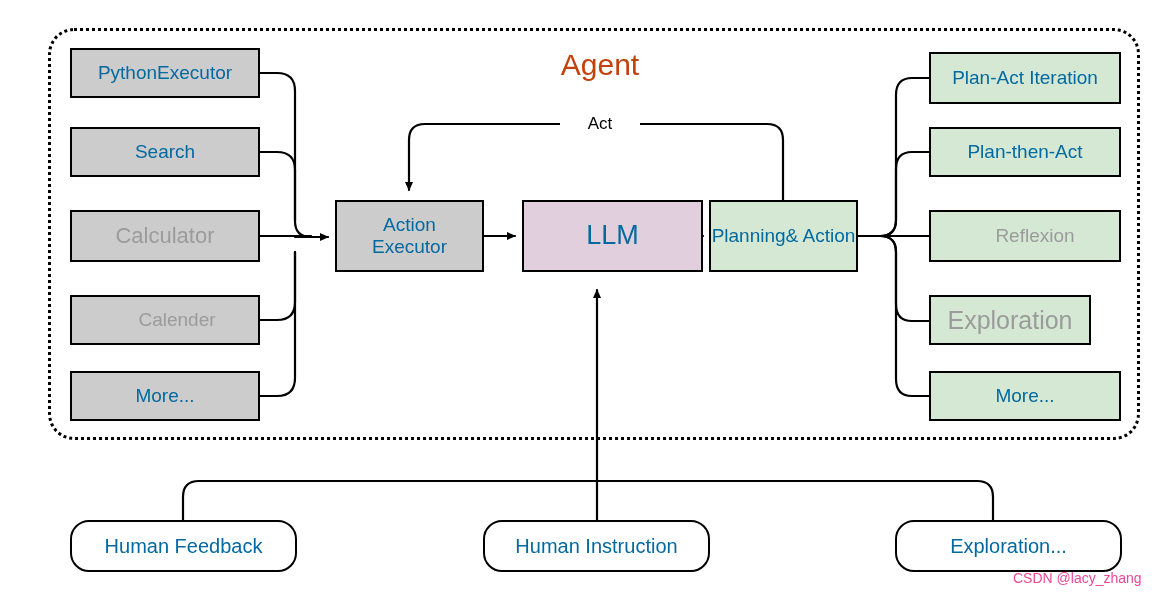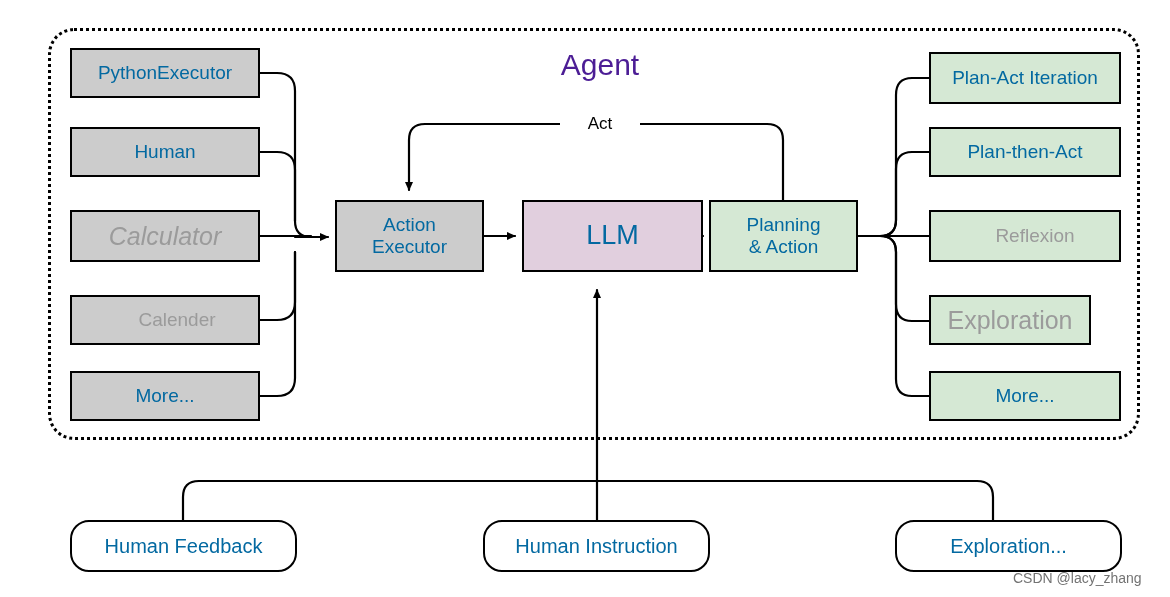--- a/index.html
+++ b/index.html
@@ -53,40 +53,40 @@
     border-radius: 26px;
     z-index: 1;
   }
   .agent-title {
     position: absolute;
     left: 500px;
     top: 48px;
     width: 200px;
     text-align: center;
     font-size: 30px;
-    color: #4c1d95;
+    color: #c2410c;
     z-index: 4;
   }
   .act-label {
     position: absolute;
     left: 560px;
     top: 114px;
     width: 80px;
     text-align: center;
     font-size: 17px;
     background: #ffffff;
     color: #000000;
     z-index: 4;
   }
   .watermark {
     position: absolute;
     left: 1013px;
     top: 570px;
     font-size: 14px;
-    color: #737373;
+    color: #ec4899;
     z-index: 5;
     white-space: nowrap;
   }
 </style>
 </head>
 <body>
 
 <div id="canvas">
 
   <div class="agent-frame"></div>
@@ -126,40 +126,40 @@
     </g>
   </svg>
 
   <div class="agent-title">Agent</div>
   <div class="act-label">Act</div>
 
   <div class="node fill-gray txt-dark" style="left:70px; top:48px; width:190px; height:50px; font-size:19px;">
     <span class="lbl">PythonExecutor</span>
   </div>
   <div class="node fill-gray txt-dark" style="left:70px; top:127px; width:190px; height:50px; font-size:19px;">
-    <span class="lbl">Human</span>
+    <span class="lbl">Search</span>
   </div>
-  <div class="node fill-gray txt-mute" style="left:70px; top:210px; width:190px; height:52px; font-size:25px;font-style:italic;">
+  <div class="node fill-gray txt-mute" style="left:70px; top:210px; width:190px; height:52px; font-size:22px;">
     <span class="lbl">Calculator</span>
   </div>
   <div class="node fill-gray txt-mute" style="left:70px; top:295px; width:190px; height:50px; font-size:19px;padding-left:24px;">
     <span class="lbl">Calender</span>
   </div>
   <div class="node fill-gray txt-dark" style="left:70px; top:371px; width:190px; height:50px; font-size:19px;">
     <span class="lbl">More...</span>
   </div>
 
   <div class="node fill-gray txt-dark" style="left:335px; top:200px; width:149px; height:72px; font-size:19px; flex-direction:column;">
     <span class="lbl">Action</span>
     <span class="lbl">Executor</span>
   </div>
   <div class="node fill-pink txt-dark" style="left:522px; top:200px; width:181px; height:72px; font-size:27px;">
     <span class="lbl">LLM</span>
   </div>
-  <div class="node fill-green txt-dark" style="left:709px; top:200px; width:149px; height:72px; font-size:19px; flex-direction:column;">
+  <div class="node fill-green txt-dark" style="left:709px; top:200px; width:149px; height:72px; font-size:19px; ">
     <span class="lbl">Planning</span>
     <span class="lbl">&amp; Action</span>
   </div>
 
   <div class="node fill-green txt-dark" style="left:929px; top:52px; width:192px; height:52px; font-size:19px;">
     <span class="lbl">Plan-Act Iteration</span>
   </div>
   <div class="node fill-green txt-dark" style="left:929px; top:127px; width:192px; height:50px; font-size:19px;">
     <span class="lbl">Plan-then-Act</span>
   </div>

